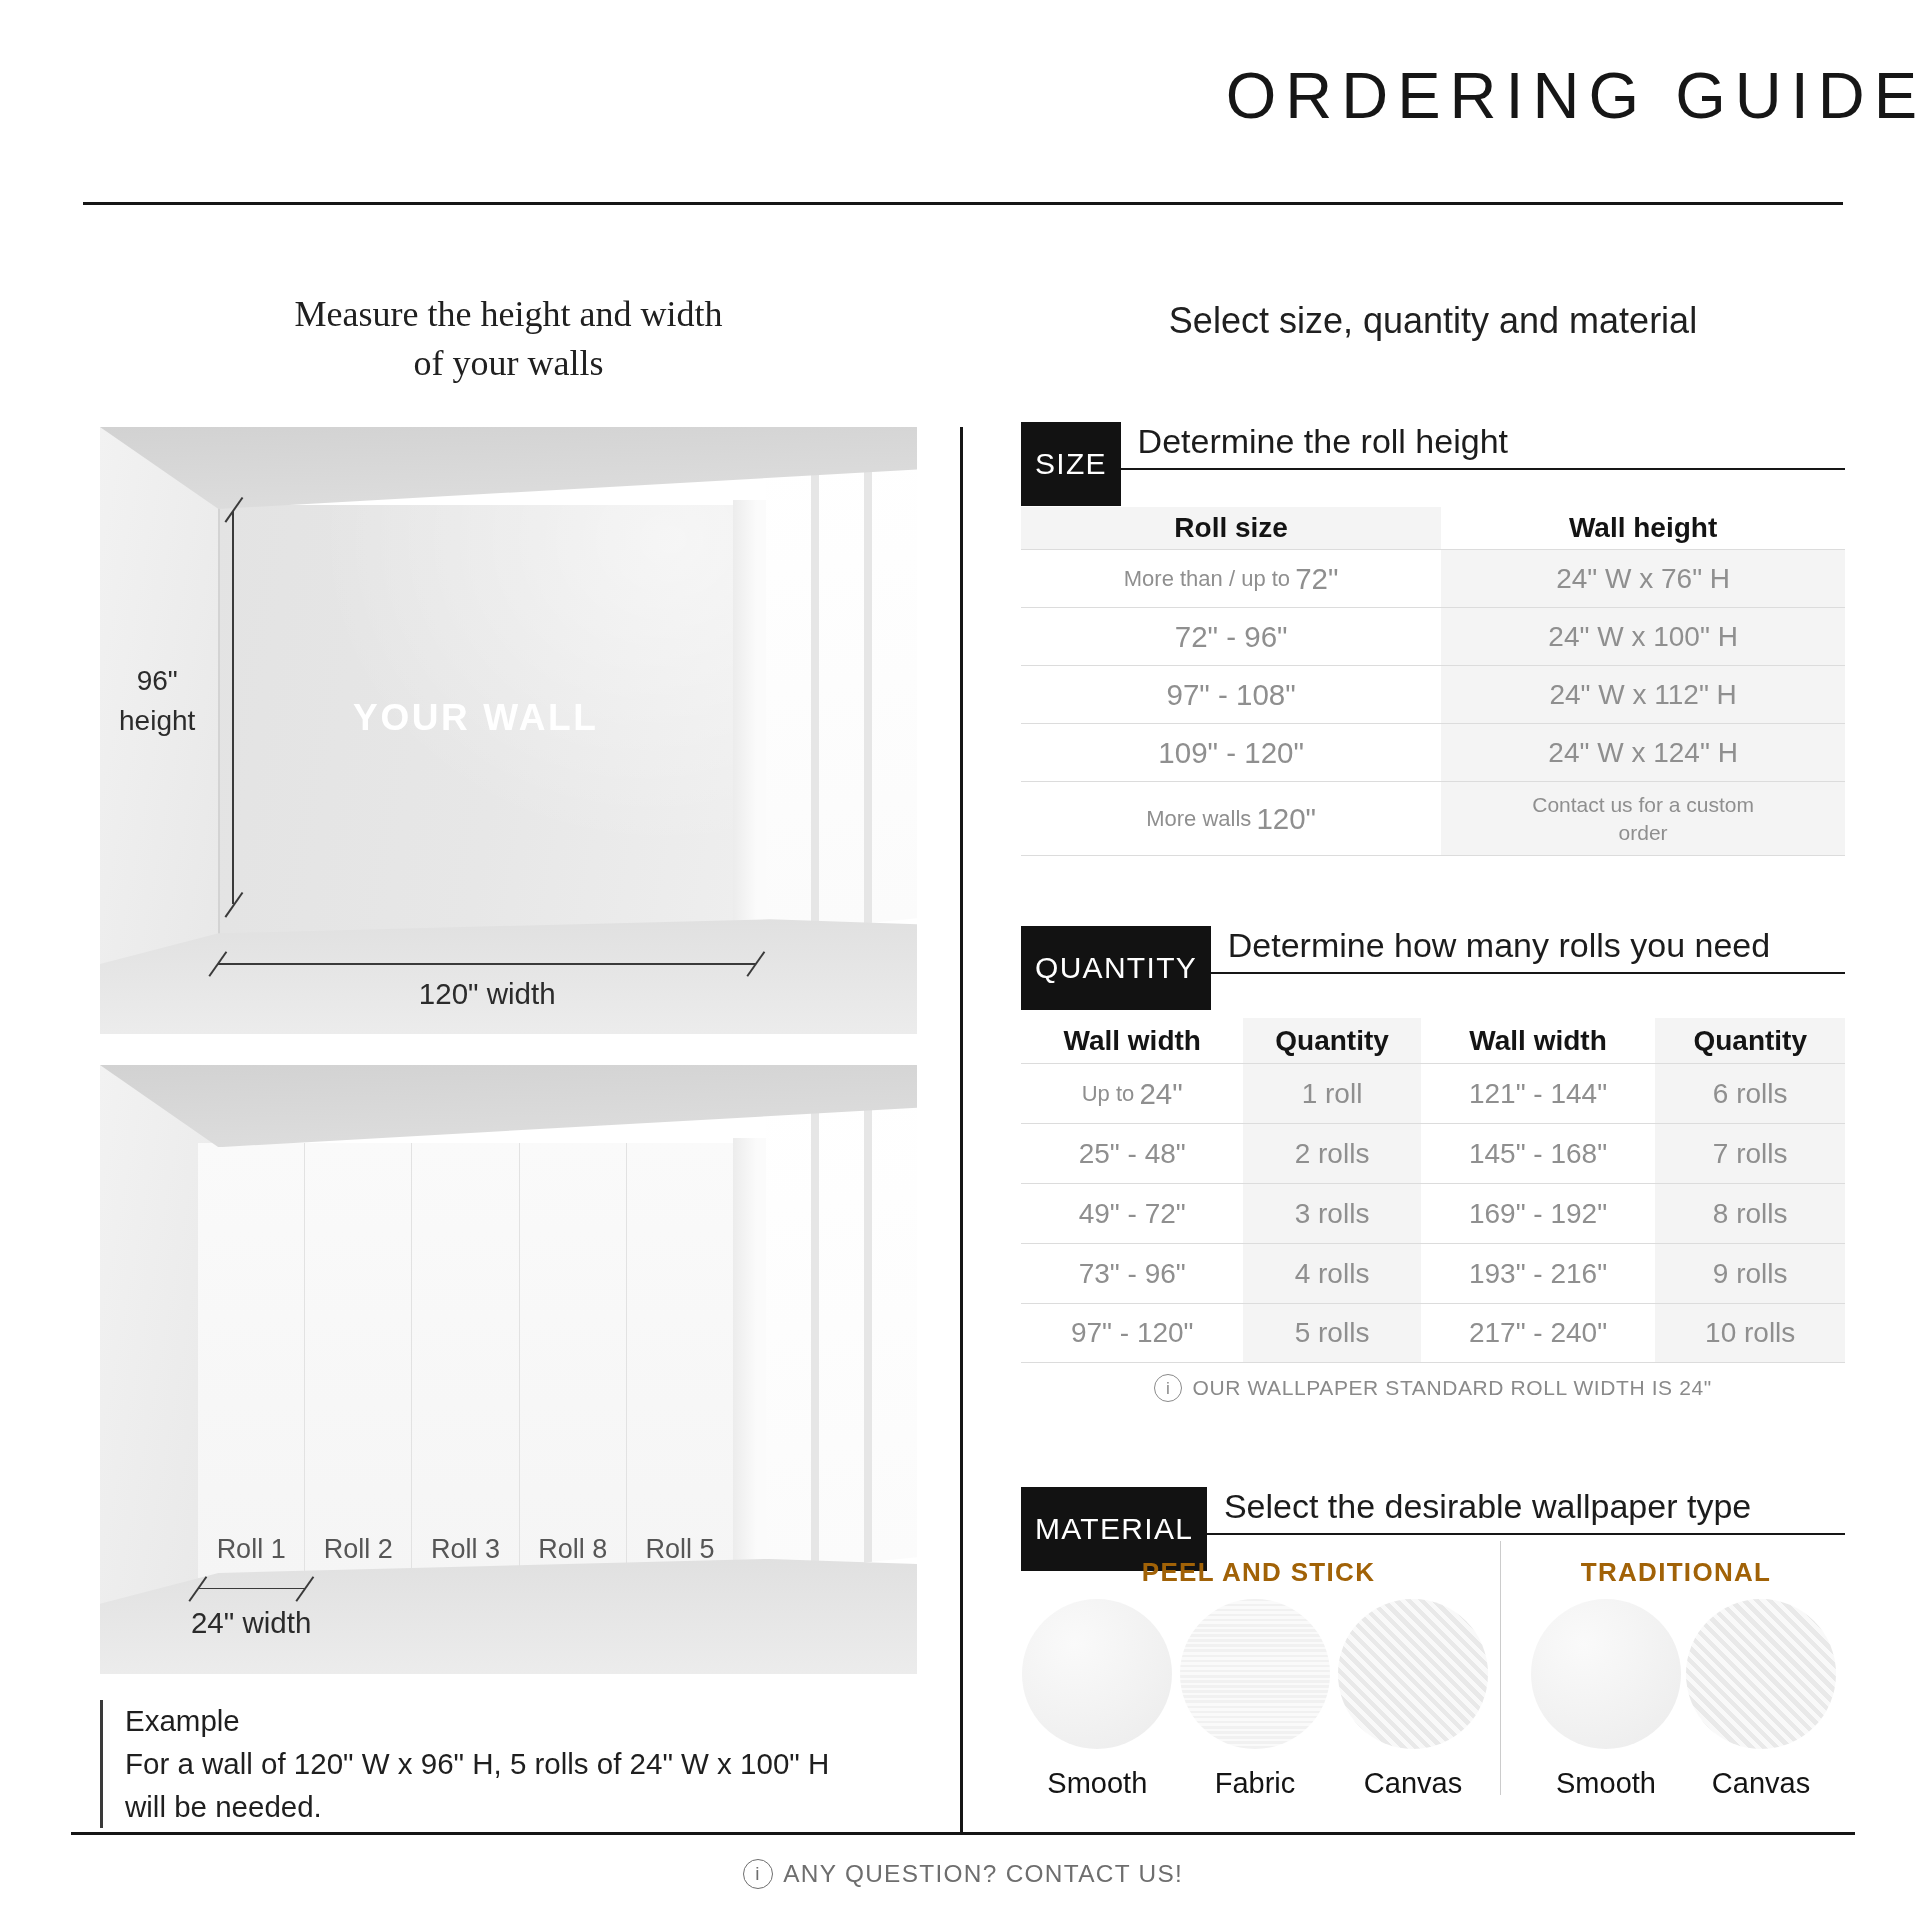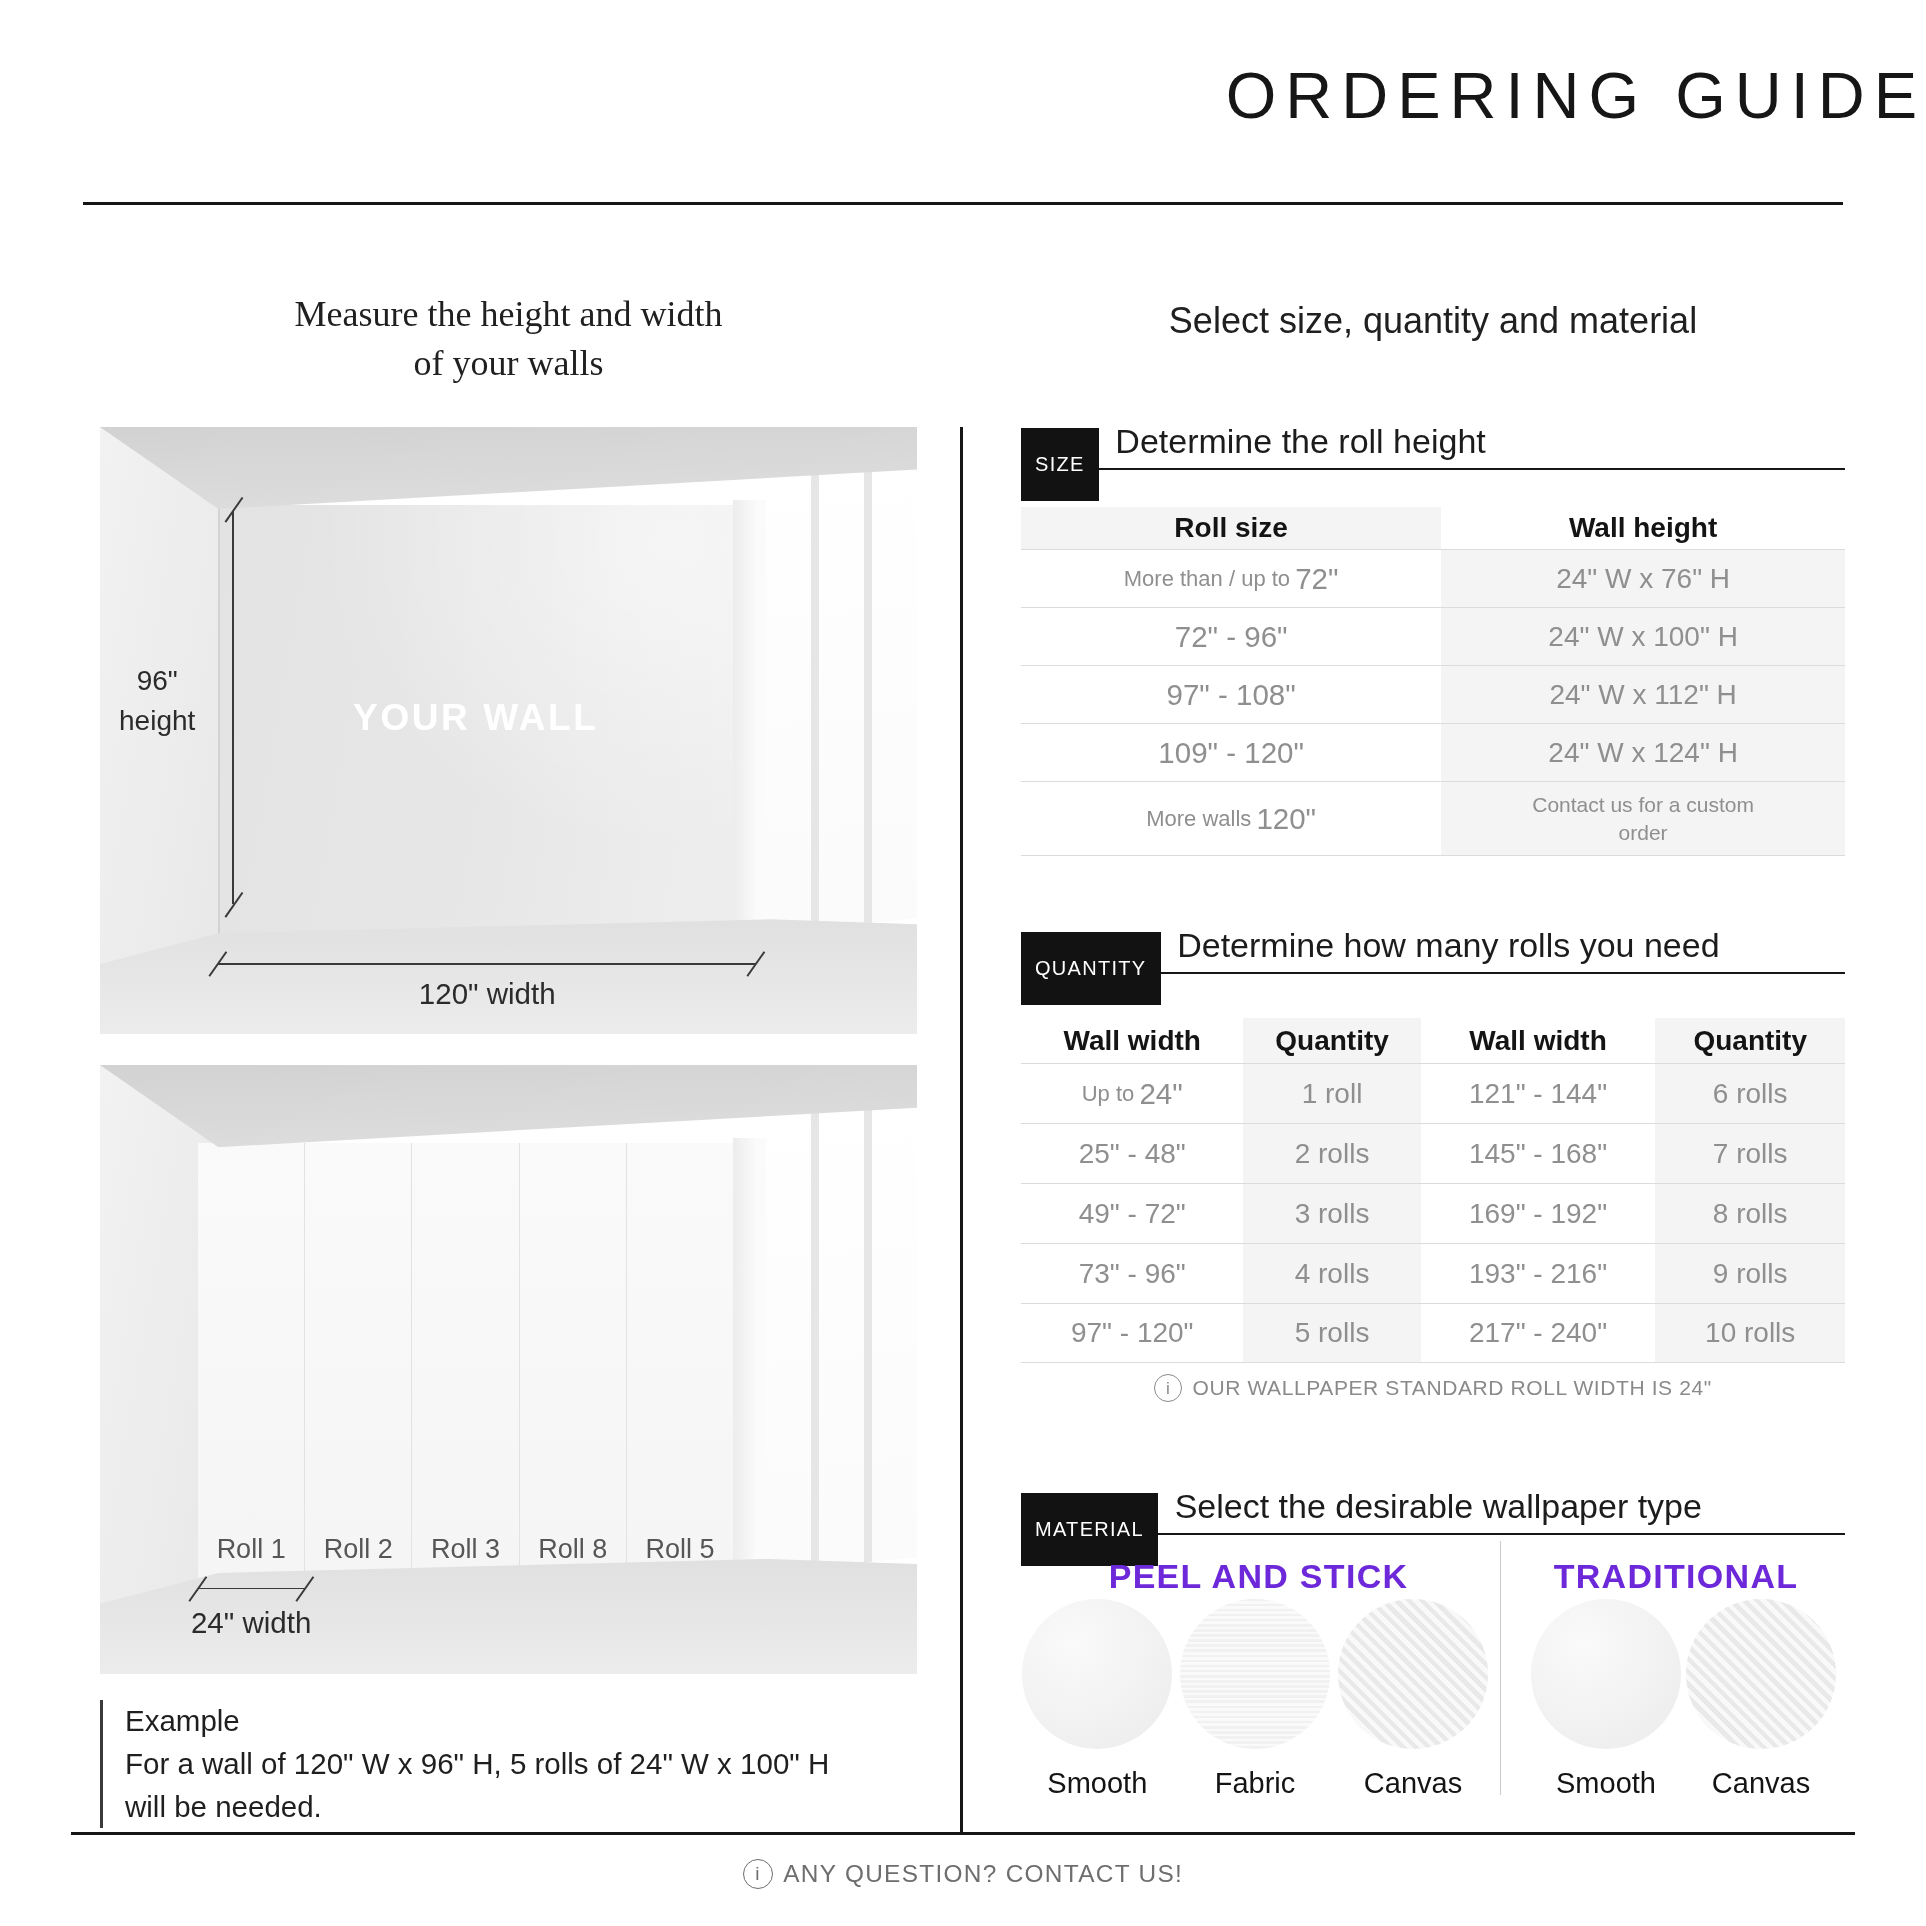--- a/index.html
+++ b/index.html
@@ -69,21 +69,21 @@
   .panel:last-child{border-right:none;}
   .roll-label{font-size:27px;color:#565656;}
 
   
   .example{position:absolute;left:100px;top:1700px;border-left:3.2px solid #3a3a3a;
            padding-left:22px;font-size:29.5px;line-height:1.45;color:#1f1f1f;}
 
   
   .sec-head{position:absolute;left:1021px;width:824px;display:flex;align-items:center;gap:16.7px;
             border-bottom:2.6px solid #161616;}
-  .sec-head .badge{background:#121212;color:#ffffff;font-size:20px;letter-spacing:1.3px;
+  .sec-head .badge{background:#121212;color:#ffffff;font-size:30px;letter-spacing:1.3px;
                    padding:25px 14px;position:relative;top:3.2px;white-space:nowrap;margin-top:33px;}
   .sec-head .sub{font-size:34px;color:#1c1c1c;position:relative;top:-2.6px;white-space:nowrap;}
   .head-size{top:421px;height:47px;}
   .head-qty{top:925px;height:47px;}
   .head-mat{top:1486px;height:47px;}
 
   
   .tbl{position:absolute;left:1021px;width:824px;display:grid;}
   .tbl>div{display:flex;align-items:center;justify-content:center;text-align:center;}
   .shade{background:#f4f4f4;}
@@ -102,21 +102,21 @@
   .note-qty{left:1021px;top:1374px;width:824px;font-size:21px;color:#8a8a8a;letter-spacing:0.6px;}
   .icircle{display:inline-flex;align-items:center;justify-content:center;border-radius:50%;
            border:1.9px solid #8a8a8a;width:26px;height:26px;font-size:17.3px;color:#8a8a8a;flex:0 0 auto;}
   .footer-rule{position:absolute;left:71px;right:71px;top:1832px;height:2.6px;background:#161616;}
   .footer-note{left:0;top:1859px;width:100%;font-size:24.4px;color:#6e6e6e;letter-spacing:1.3px;}
   .footer-note .icircle{width:28px;height:28px;border-color:#6e6e6e;color:#6e6e6e;font-size:19px;}
 
   
   .materials{position:absolute;left:1021px;top:1541px;width:824px;height:263px;}
   .mat-divider{position:absolute;left:479px;top:0;width:1.3px;height:254px;background:#cccccc;}
-  .mat-group-label{position:absolute;top:16px;font-weight:700;font-size:34px;letter-spacing:1.3px;color:#6d28d9;text-align:center;}
+  .mat-group-label{position:absolute;top:16px;font-weight:700;font-size:26px;letter-spacing:1.3px;color:#a16207;text-align:center;}
   .mg1{left:0;width:475px;} .mg2{left:485px;width:340px;}
   .swatch{position:absolute;top:58px;width:150px;height:150px;border-radius:50%;}
   .swatch.smooth{background:radial-gradient(circle at 35% 30%,#fafafa,#eeeeee 80%);}
   .swatch.fabric{background:
       repeating-linear-gradient(0deg,#f1f1f1 0 2.6px,#fafafa 2.6px 5.1px),
       repeating-linear-gradient(90deg,rgba(0,0,0,.025) 0 2.6px,rgba(255,255,255,0) 2.6px 5.1px),#f5f5f5;}
   .swatch.canvas{background:
       repeating-linear-gradient(45deg,#e9e9e9 0 4.5px,#f9f9f9 4.5px 9px),
       repeating-linear-gradient(-45deg,rgba(0,0,0,.05) 0 4.5px,rgba(255,255,255,0) 4.5px 9px),#f2f2f2;}
   .s1{left:1.3px;} .s2{left:159px;} .s3{left:317px;} .s4{left:510px;} .s5{left:665px;}

